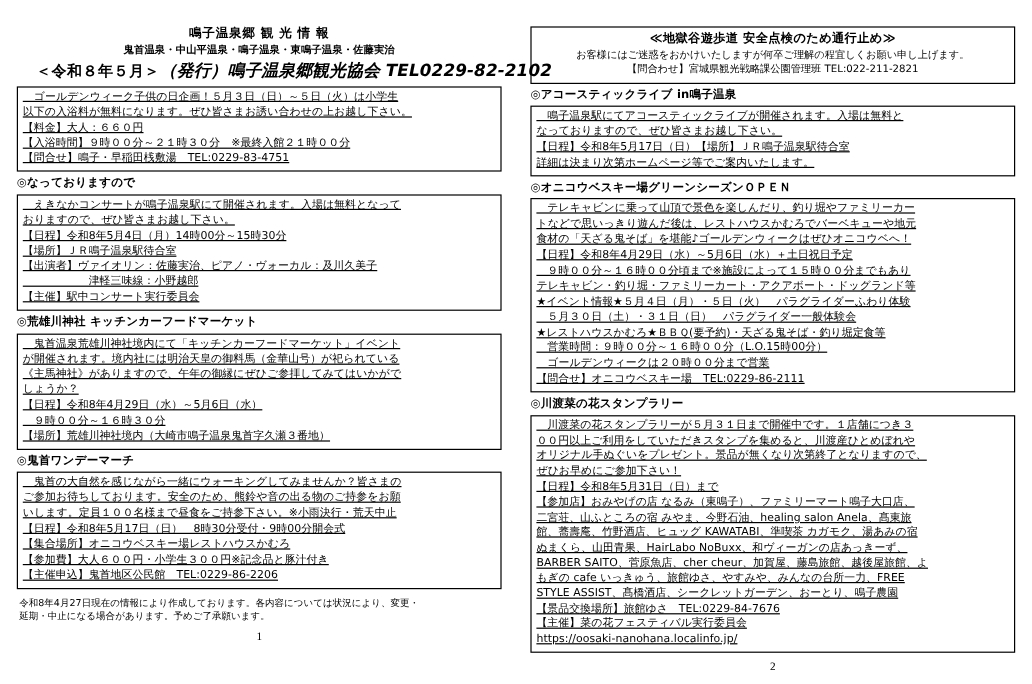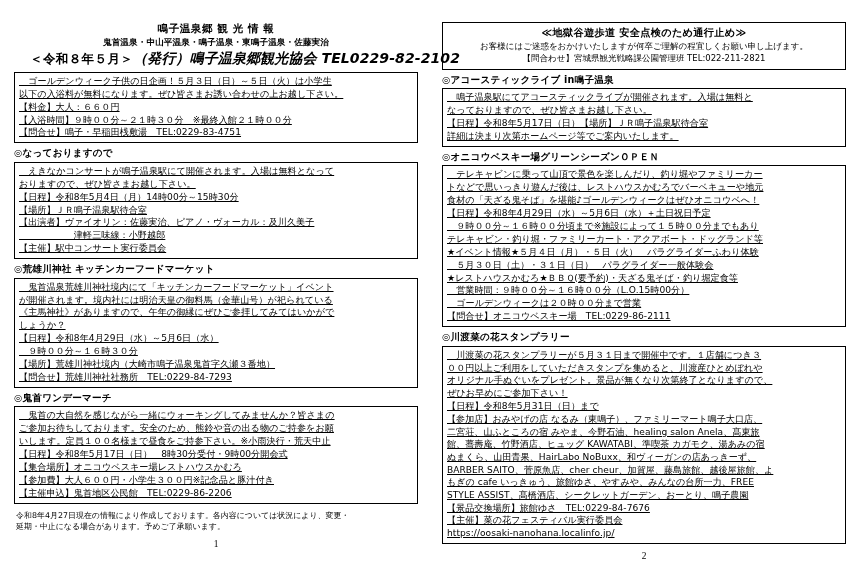--- a/index.html
+++ b/index.html
@@ -192,21 +192,20 @@
 
     <div class="sec-head">◎荒雄川神社 キッチンカーフードマーケット</div>
     <div class="box">
       <p>　鬼首温泉荒雄川神社境内にて「キッチンカーフードマーケット」イベント</p>
       <p>が開催されます。境内社には明治天皇の御料馬（金華山号）が祀られている</p>
       <p>《主馬神社》がありますので、午年の御縁にぜひご参拝してみてはいかがで</p>
       <p>しょうか？</p>
       <p>【日程】令和8年4月29日（水）～5月6日（水）</p>
       <p>　９時００分～１６時３０分</p>
       <p>【場所】荒雄川神社境内（大崎市鳴子温泉鬼首字久瀬３番地）</p>
-      <p>【問合せ】荒雄川神社社務所　TEL:0229-84-7293</p>
     </div>
 
     <div class="sec-head">◎鬼首ワンデーマーチ</div>
     <div class="box">
       <p>　鬼首の大自然を感じながら一緒にウォーキングしてみませんか？皆さまの</p>
       <p>ご参加お待ちしております。安全のため、熊鈴や音の出る物のご持参をお願</p>
       <p>いします。定員１００名様まで昼食をご持参下さい。※小雨決行・荒天中止</p>
       <p>【日程】令和8年5月17日（日）　8時30分受付・9時00分開会式</p>
       <p>【集合場所】オニコウベスキー場レストハウスかむろ</p>
       <p>【参加費】大人６００円・小学生３００円※記念品と豚汁付き</p>

